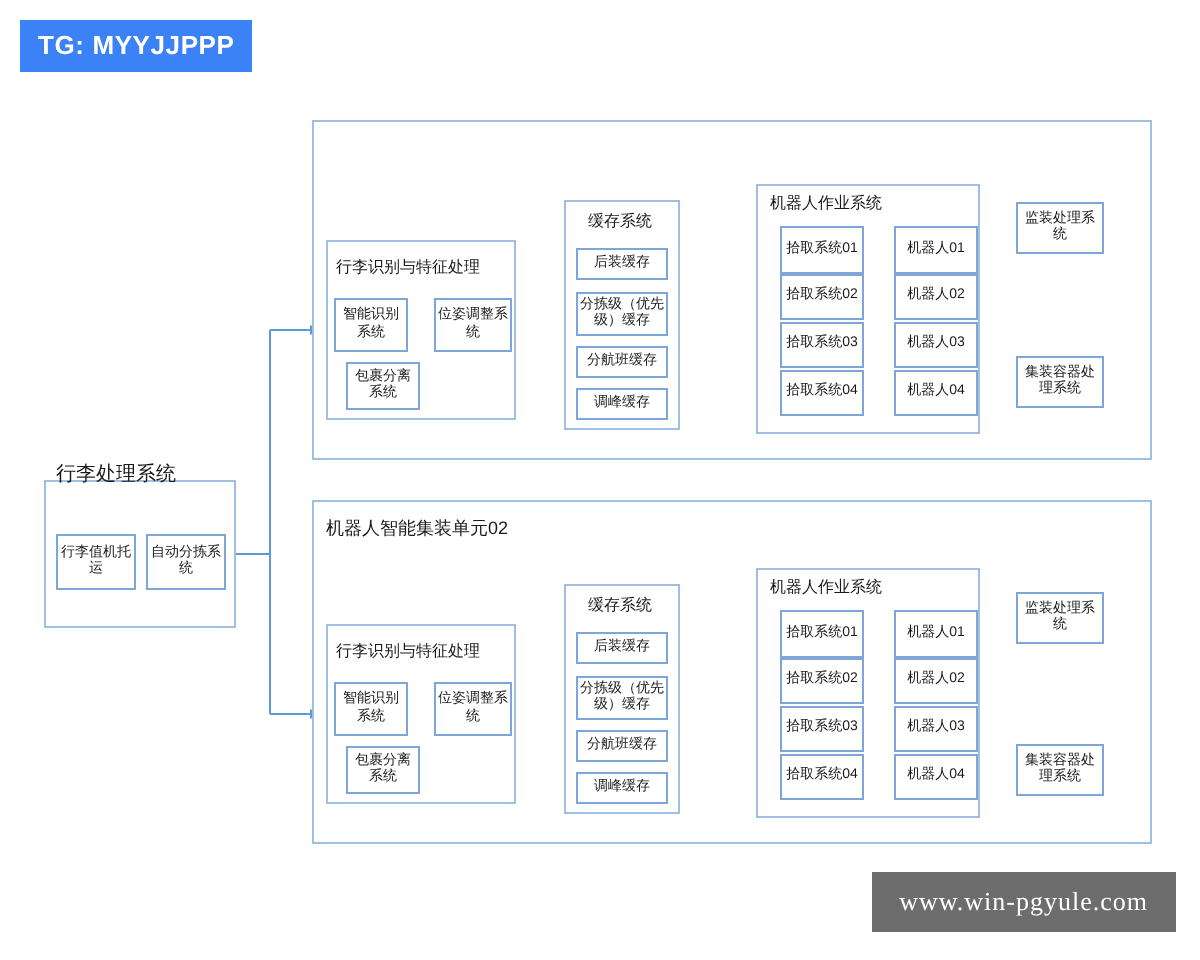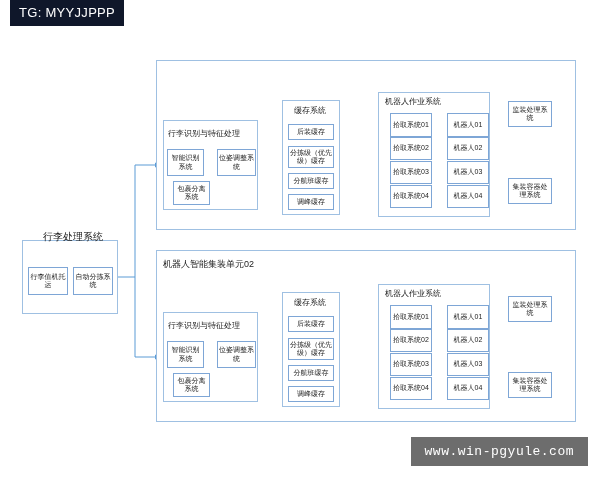--- a/index.html
+++ b/index.html
@@ -15,40 +15,40 @@
     overflow: hidden;
   }
   #root {
     position: absolute;
     left: 0; top: 0;
     width: 600px; height: 480px;
   }
   .tg-badge {
     position: absolute;
     left: 10px;
-    top: 0;
-    background: #0f172a;
+    top: 10px;
+    background: #3b82f6;
     color: #ffffff;
     font-size: 13px;
-    font-weight: normal;
+    font-weight: bold;
     padding: 5px 9px 6px 9px;
     letter-spacing: 0.3px;
     font-family: "Liberation Sans", sans-serif;
     z-index: 50;
   }
   .watermark {
     position: absolute;
     right: 12px;
     bottom: 14px;
     background: #6d6d6d;
     color: #ffffff;
     font-size: 13px;
     padding: 7px 14px;
     letter-spacing: 0.5px;
-    font-family: Liberation Mono, monospace;
+    font-family: Liberation Serif, serif;
     z-index: 50;
   }
   
   .box {
     position: absolute;
     box-sizing: border-box;
     border: 1px solid #7ea6d6;
     background: #ffffff;
     color: #1a1a1a;
     display: flex;
@@ -168,21 +168,21 @@
     <polygon points="447,340 442,337.5 442,342.5" fill="#5b9bd5"></polygon>
     <polygon points="447,364 442,361.5 442,366.5" fill="#5b9bd5"></polygon>
     <polygon points="447,388 442,385.5 442,390.5" fill="#5b9bd5"></polygon>
     <path class="ln" d="M489 317 L500 317 L500 310"></path>
     <polygon points="500,310 497.5,315 502.5,315" fill="#5b9bd5"></polygon>
     <path class="ln" d="M489 388 L500 388 L500 385"></path>
     <polygon points="500,385 497.5,390 502.5,390" fill="#5b9bd5"></polygon>
   </svg>
 
   <div class="group" style="left:22px; top:240px; width:96px; height:74px;"></div>
-  <div class="lbl-left" style="left:43px; top:230px;">行李处理系统</div>
+  <div class="lbl-left" style="left:28px; top:230px;">行李处理系统</div>
   <div class="box" style="left:28px; top:267px; width:40px; height:28px;">行李值机托运</div>
   <div class="box" style="left:73px; top:267px; width:40px; height:28px;">自动分拣系统</div>
 
   <div class="group" style="left:156px; top:60px; width:420px; height:170px;"></div>
 
   <div class="group" style="left:163px; top:120px; width:95px; height:90px;"></div>
   <div class="group-title" style="left:168px; top:128px;">行李识别与特征处理</div>
   <div class="box" style="left:167px; top:149px; width:37px; height:27px;">智能识别系统</div>
   <div class="box" style="left:217px; top:149px; width:39px; height:27px;">位姿调整系统</div>
   <div class="box" style="left:173px; top:181px; width:37px; height:24px;">包裹分离系统</div>

